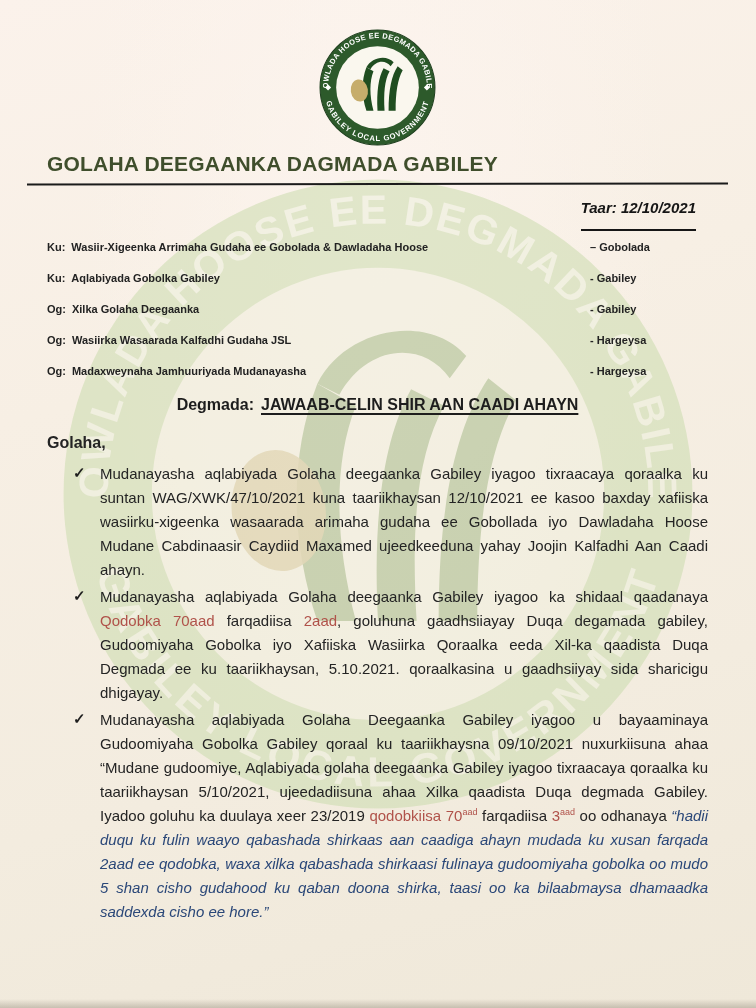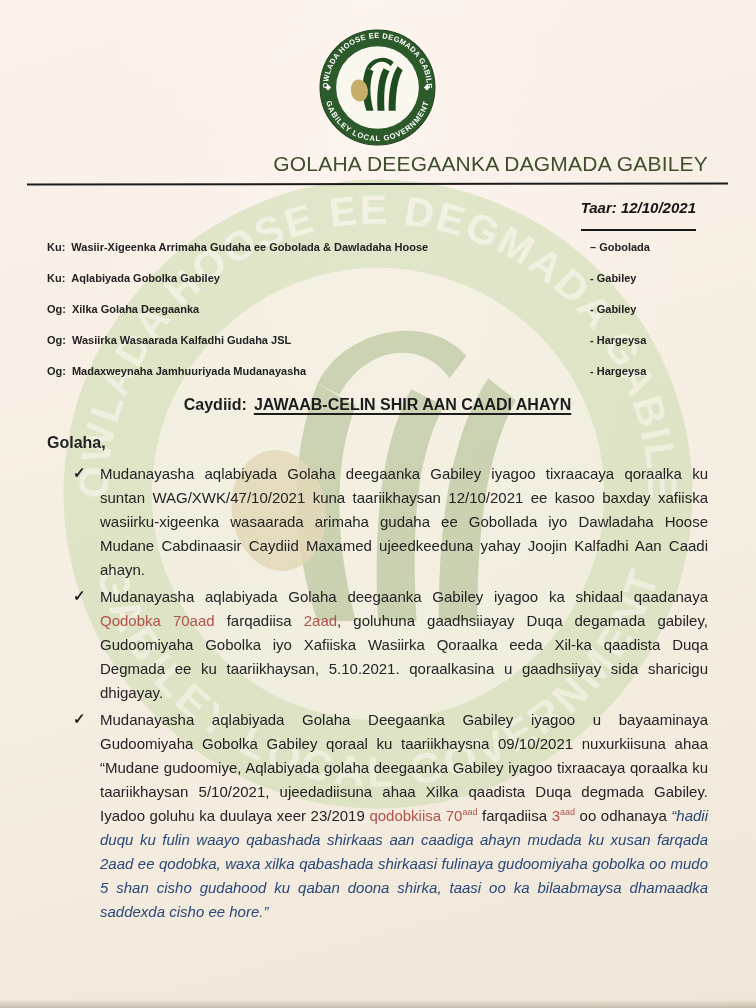--- a/index.html
+++ b/index.html
@@ -12,21 +12,21 @@
   }
   .page::after{
     content:"";position:absolute;left:0;right:0;bottom:0;height:9px;z-index:5;
     background:linear-gradient(to top, rgba(104,94,78,.30), rgba(104,94,78,0));
   }
   .watermark{position:absolute;left:47px;top:163px;width:662px;height:662px;opacity:.55;z-index:1;}
   .content{position:relative;z-index:2;padding:0 48px 0 47px;color:#242424;}
 
   .seal{display:block;margin:27px auto 4px auto;width:121px;height:121px;}
 
-  .title{margin:4px 0 7px 0;text-align:right;font-size:21px;font-weight:normal;
+  .title{margin:4px 0 7px 0;text-align:left;font-size:21px;font-weight:bold;
          color:#3f4e2c;letter-spacing:.2px;}
   .rule{height:2px;background:#1b1b1b;margin:0 -20px;transform:rotate(-.1deg);}
   .date-line{text-align:right;margin:14px 12px 0 0;font-size:15px;font-weight:bold;font-style:italic;color:#161616;}
   .date-inner{border-bottom:2px solid #161616;padding-bottom:13px;}
 
   .recipients{margin-top:25px;}
   .recip-row{display:flex;justify-content:space-between;margin-bottom:19px;
              font-size:11px;font-weight:bold;color:#222;}
   .recip-main{flex:1;}
   .recip-prefix{margin-right:6px;}
@@ -124,21 +124,21 @@
         <span class="recip-main"><span class="recip-prefix">Og:</span><span>Wasiirka Wasaarada Kalfadhi Gudaha JSL</span></span>
         <span class="recip-loc">- Hargeysa</span>
       </div>
       <div class="recip-row">
         <span class="recip-main"><span class="recip-prefix">Og:</span><span>Madaxweynaha Jamhuuriyada Mudanayasha</span></span>
         <span class="recip-loc">- Hargeysa</span>
       </div>
     </section>
 
     <div class="subject">
-      <span class="subject-label">Caydiid:</span><span class="subject-text">JAWAAB-CELIN SHIR AAN CAADI AHAYN</span>
+      <span class="subject-label">Degmada:</span><span class="subject-text">JAWAAB-CELIN SHIR AAN CAADI AHAYN</span>
     </div>
 
     <div class="salutation">Golaha,</div>
 
     <section class="bullets">
 
       <div class="bullet">
         <span class="check">✓</span>
         <p class="btext">Mudanayasha aqlabiyada Golaha deegaanka Gabiley iyagoo tixraacaya qoraalka ku suntan WAG/XWK/47/10/2021 kuna taariikhaysan 12/10/2021 ee kasoo baxday xafiiska wasiirku-xigeenka wasaarada arimaha gudaha ee Gobollada iyo Dawladaha Hoose Mudane Cabdinaasir Caydiid Maxamed ujeedkeeduna yahay Joojin Kalfadhi Aan Caadi ahayn.</p>
       </div>

